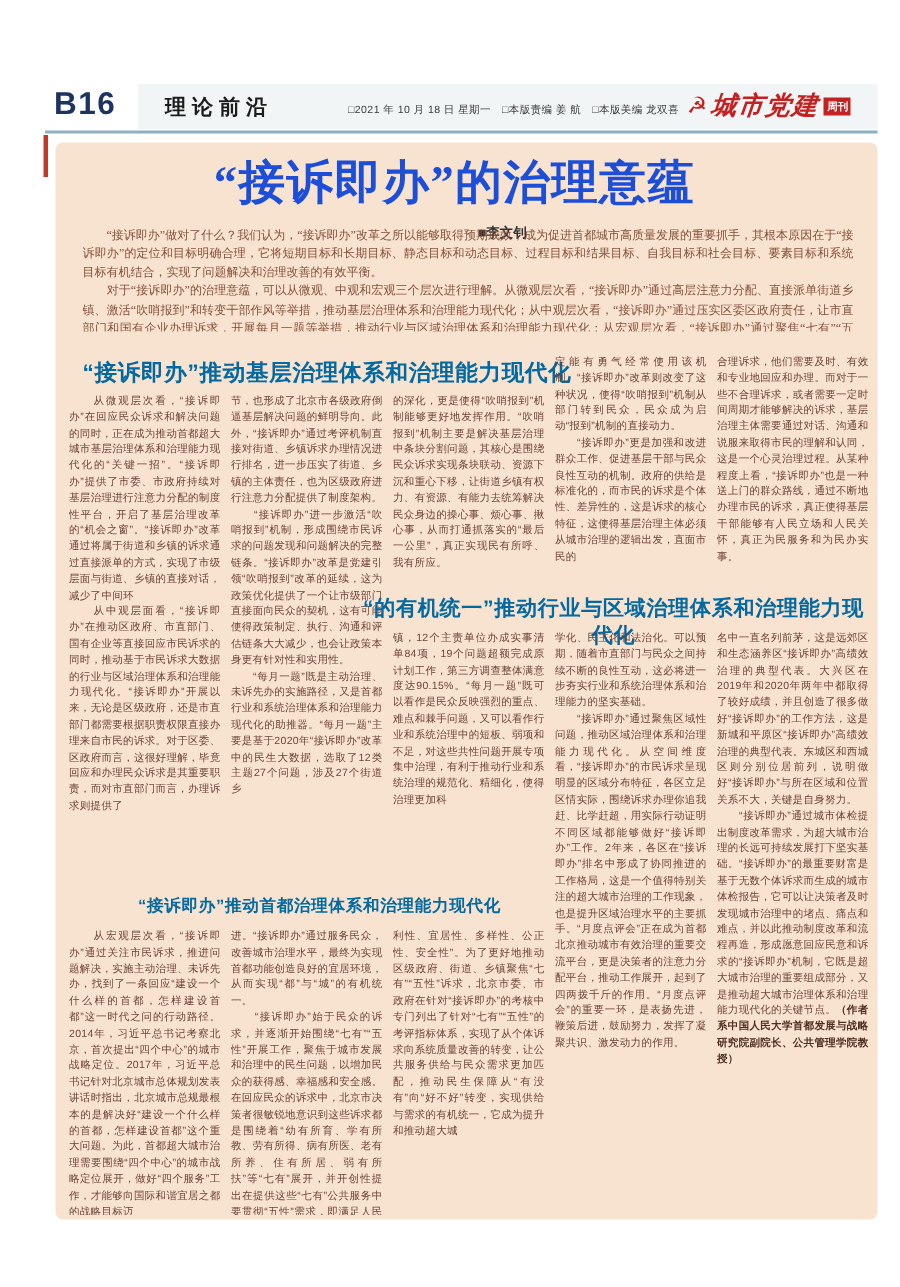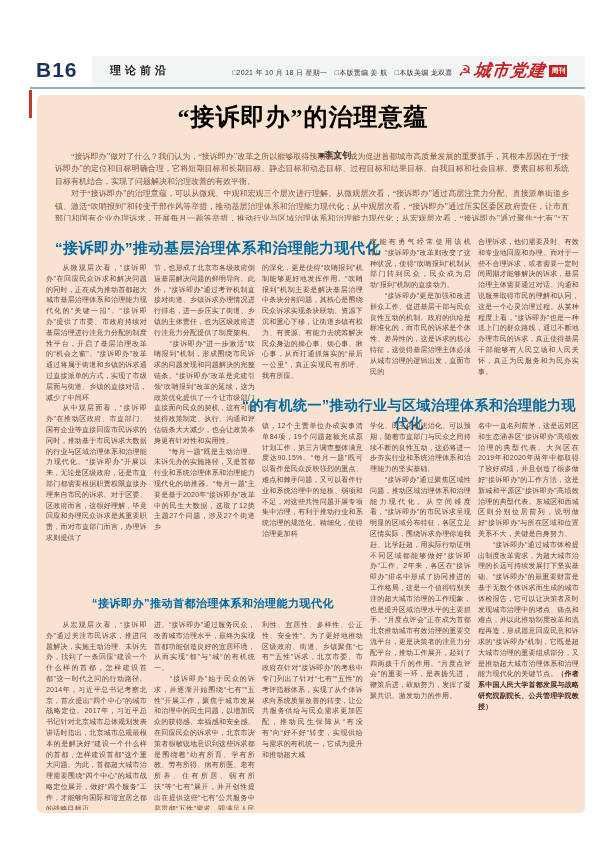--- a/index.html
+++ b/index.html
@@ -4,32 +4,32 @@
 <style>
   html,body{margin:0;padding:0;}
   body{
     width:600px;height:858px;position:relative;background:#ffffff;
     font-family:"Liberation Sans",sans-serif;overflow:hidden;
   }
   .abs{position:absolute;}
   
   .pageno{left:36px;top:58px;font-size:21px;font-weight:bold;color:#1d3461;letter-spacing:1px;}
   .hband{left:92px;top:56px;width:493px;height:30px;background:#f2f5f6;}
-  .secname{left:110px;top:63px;font-size:11px;font-weight:bold;color:#1c1c1c;letter-spacing:4px;}
+  .secname{left:110px;top:63px;font-size:14px;font-weight:bold;color:#1c1c1c;letter-spacing:4px;}
   .dateline{left:232px;top:68px;font-size:7px;color:#3a3a3a;letter-spacing:.3px;}
   .logo{left:458px;top:59px;display:flex;align-items:center;gap:3px;}
   .emblem{color:#c32222;font-size:15px;line-height:15px;}
   .logotext{color:#c32222;font-size:17px;font-weight:900;font-style:italic;font-family:"Liberation Serif",serif;letter-spacing:1px;transform:skewX(-6deg);}
   .logobadge{background:#c32222;color:#fff;font-size:7px;padding:1px 2px;font-weight:bold;}
   .hrule{left:30px;top:87px;width:555px;height:2px;background:#8fb0c2;}
   .redtick{left:29px;top:90px;width:3px;height:28px;background:#c0392b;}
   
   .paper{left:37px;top:95px;width:548px;height:718px;background:#f8e3d0;border-radius:5px;}
   .headline{left:37px;top:101px;width:532px;text-align:center;font-family:"Liberation Serif",serif;
-    font-size:24px;font-weight:900;color:#000000;letter-spacing:1px;}
+    font-size:31px;font-weight:900;color:#1d4ed8;letter-spacing:1px;}
   .author{left:37px;top:149px;width:596px;text-align:center;font-size:9px;font-weight:bold;color:#333;}
   .intro{left:55px;top:151px;width:514px;height:70px;font-size:8px;line-height:12.4px;
     color:#84503a;text-align:justify;white-space:pre-wrap;overflow:hidden;font-family:"Liberation Serif",serif;}
   .shead{font-weight:900;color:#0369a1;text-align:center;letter-spacing:.5px;}
   .s1{left:45px;top:239px;width:346px;font-size:15px;}
   .s2{left:240px;top:397px;width:338px;font-size:14px;}
   .s3{left:46px;top:596px;width:334px;font-size:11px;}
   .col{width:101px;font-size:7px;line-height:10.8px;color:#6d4337;text-align:justify;
     white-space:pre-wrap;overflow:hidden;letter-spacing:.2px;}
   .a1{left:46px;top:263px;height:325px;}

